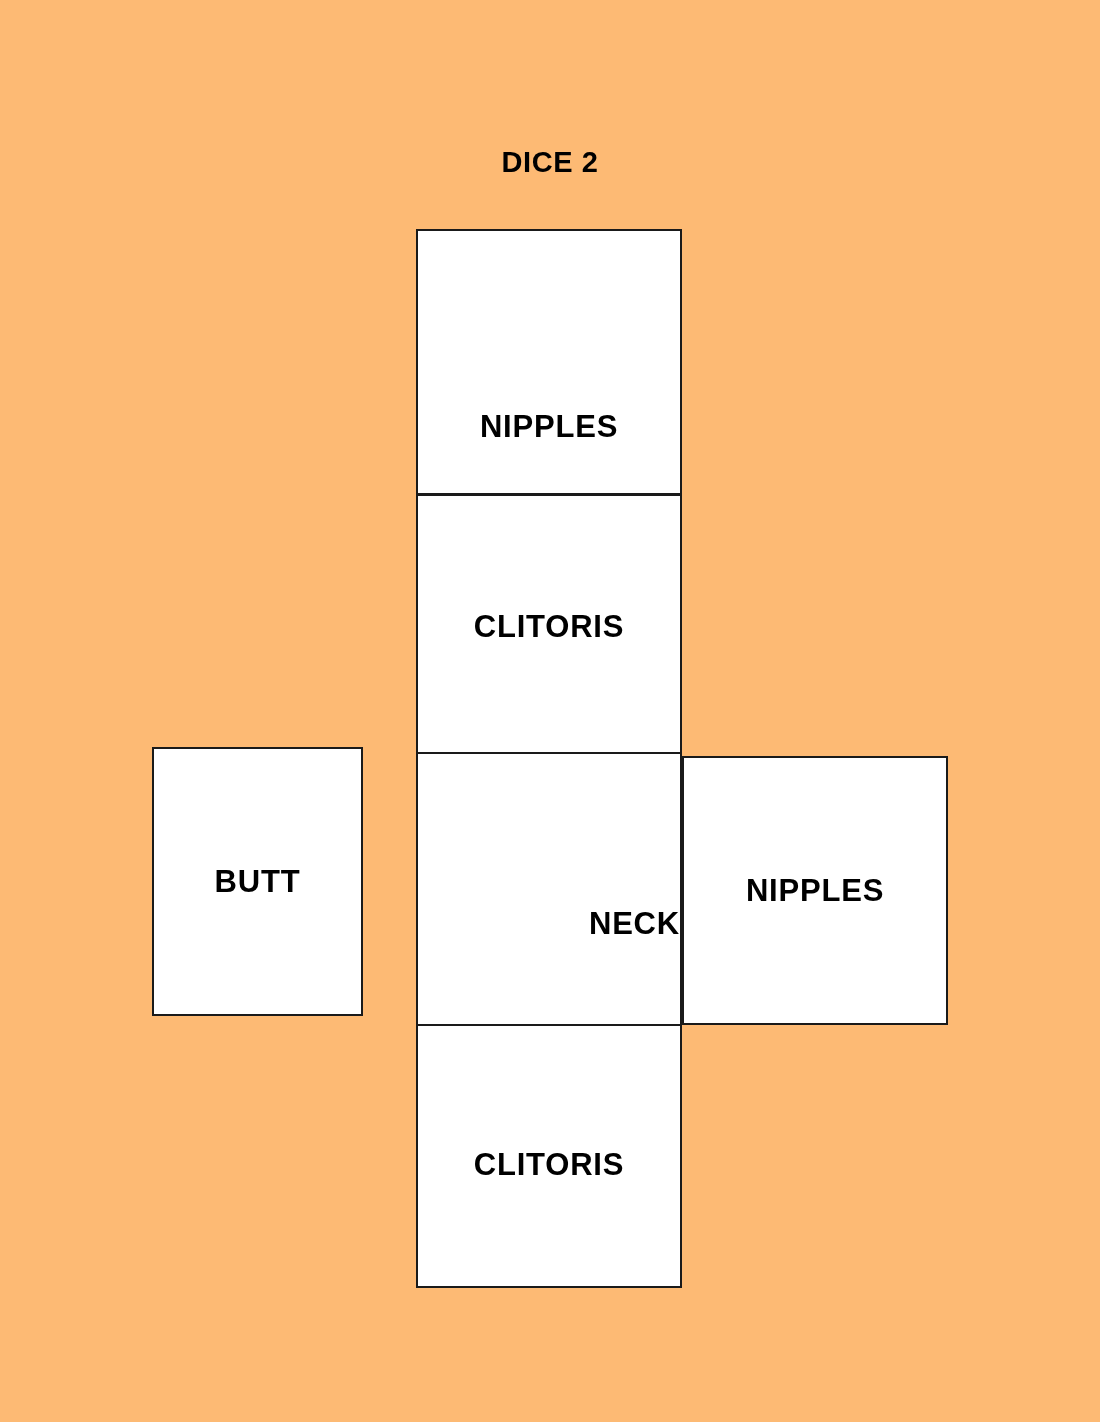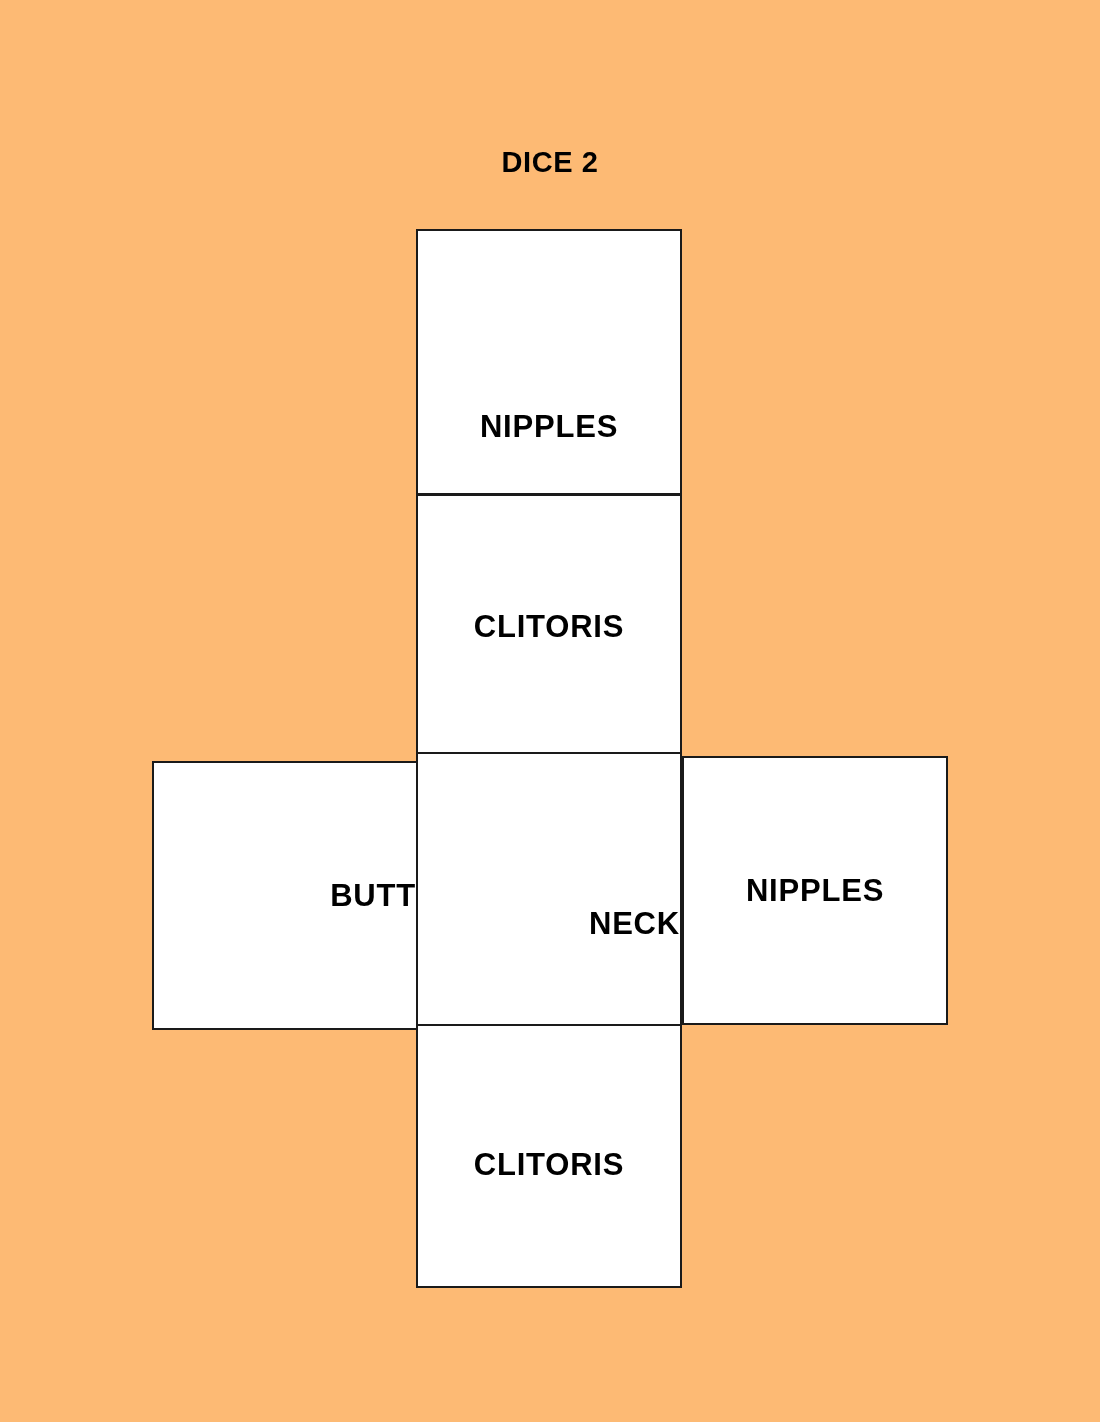--- a/index.html
+++ b/index.html
@@ -83,24 +83,23 @@
     left: 264px;
     top: 265px;
     width: 266px;
     height: 264px;
   }
   .face-upper .face-label { transform: translateY(-0px); }
 
   
   .face-left {
     left: 0px;
-    top: 532px;
-    width: 266px;
+    top: 518px;
+    width: 211px;
     height: 269px;
-    justify-content: flex-end;
   }
 
   
   .face-center {
     left: 264px;
     top: 523px;
     width: 266px;
     height: 343px;
     justify-content: flex-end;
   }

